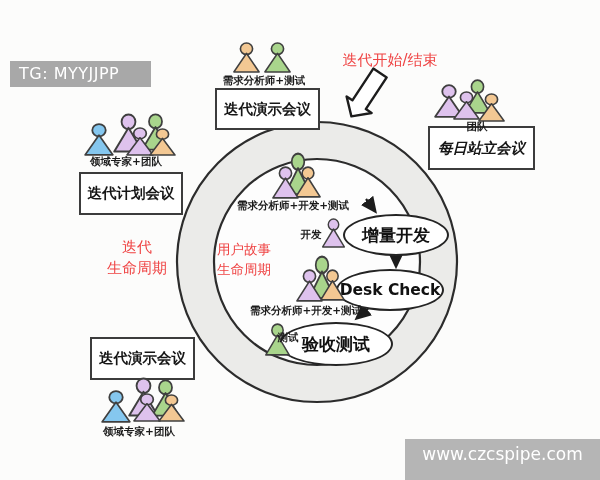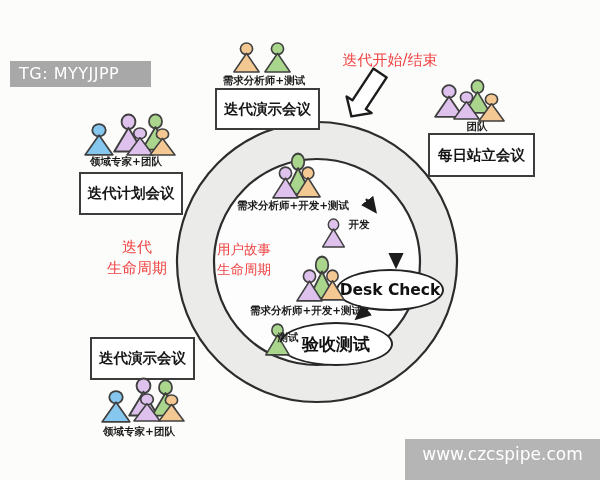--- a/index.html
+++ b/index.html
@@ -17,21 +17,21 @@
   .banner-top{left:10px;top:13px;width:141px;height:26px;background:var(--c-banner_top);
     font-size:16px;line-height:26px;padding-left:9px;box-sizing:border-box;letter-spacing:.5px;margin-top:48px;}
   .banner-bottom{left:405px;top:439px;width:195px;height:46px;background:var(--c-banner_bottom);
     font-size:17px;line-height:30px;text-align:center;}
 
   .meeting-box{position:absolute;z-index:2;background:#fff;border:2px solid #3c3c3c;
     display:flex;align-items:center;justify-content:center;font-weight:700;font-size:14.5px;color:#161616;
     white-space:nowrap;}
   .box-write{left:215px;top:88px;width:101px;height:38px;}
   .box-planning{left:79px;top:172px;width:100px;height:39px;}
-  .box-standup{left:428px;top:133px;width:103px;height:40px;}
+  .box-standup{left:428px;top:126px;width:103px;height:40px;font-style:italic;}
   .box-demo{left:90px;top:337px;width:101px;height:39px;}
 
   .step-ellipse{position:absolute;z-index:2;background:#fff;border:2.2px solid #242424;border-radius:50%;
     display:flex;align-items:center;justify-content:center;color:#111;white-space:nowrap;box-sizing:border-box;}
   .step-kickoff{left:310px;top:158px;width:104px;height:40px;font-size:16px;font-weight:600;}
   .step-incremental{left:343px;top:214px;width:106px;height:42px;font-size:17px;font-weight:700;}
   .step-deskcheck{left:336px;top:269px;width:108px;height:42px;font-size:15.5px;font-weight:600;}
   .step-acceptance{left:279px;top:322px;width:114px;height:44px;font-size:17px;font-weight:700;}
 
   .free-label{position:absolute;z-index:3;font-weight:400;color:#ef4444;white-space:nowrap;}
@@ -76,20 +76,21 @@
   <div class="free-label inner-cycle">
     <div>用户故事</div>
     <div>生命周期</div>
   </div>
 
   <div class="meeting-box box-write">迭代演示会议</div>
   <div class="meeting-box box-planning">迭代计划会议</div>
   <div class="meeting-box box-standup">每日站立会议</div>
   <div class="meeting-box box-demo">迭代演示会议</div>
 
+  <div class="step-ellipse step-incremental">增量开发</div>
   <div class="step-ellipse step-deskcheck">Desk Check</div>
   <div class="step-ellipse step-acceptance">验收测试</div>
 
   <div id="people-layer">
       <svg viewBox="0 0 30 34" preserveAspectRatio="none" class="person" style="left: 232px; top: 42px; width: 29px; height: 31px;">
         <circle cx="15" cy="7.5" r="6.3" fill="#f3c893" stroke="#3f3f3f" stroke-width="1.7"></circle>
         <polygon points="15,12.5 2,32.8 28,32.8" fill="#f3c893" stroke="#3f3f3f" stroke-width="1.7" stroke-linejoin="round"></polygon>
       </svg>
       <svg viewBox="0 0 30 34" preserveAspectRatio="none" class="person" style="left: 263px; top: 42px; width: 29px; height: 31px;">
         <circle cx="15" cy="7.5" r="6.3" fill="#a9d58c" stroke="#3f3f3f" stroke-width="1.7"></circle>
@@ -165,21 +166,21 @@
       </svg>
       <svg viewBox="0 0 30 34" preserveAspectRatio="none" class="person" style="left: 271px; top: 166px; width: 29px; height: 33px;">
         <circle cx="15" cy="7.5" r="6.3" fill="#dec2ed" stroke="#3f3f3f" stroke-width="1.7"></circle>
         <polygon points="15,12.5 2,32.8 28,32.8" fill="#dec2ed" stroke="#3f3f3f" stroke-width="1.7" stroke-linejoin="round"></polygon>
       </svg>
       <div class="group-label" style="left: 293px; top: 199px;">需求分析师+开发+测试</div>
       <svg viewBox="0 0 30 34" preserveAspectRatio="none" class="person" style="left: 321px; top: 218px; width: 25px; height: 30px;">
         <circle cx="15" cy="7.5" r="6.3" fill="#dec2ed" stroke="#3f3f3f" stroke-width="1.7"></circle>
         <polygon points="15,12.5 2,32.8 28,32.8" fill="#dec2ed" stroke="#3f3f3f" stroke-width="1.7" stroke-linejoin="round"></polygon>
       </svg>
-      <div class="group-label" style="left: 311px; top: 218px; margin-left: 48px;">开发</div>
+      <div class="group-label" style="left: 311px; top: 228px;">开发</div>
       <svg viewBox="0 0 30 34" preserveAspectRatio="none" class="person" style="left: 307px; top: 255px; width: 30px; height: 45px;">
         <circle cx="15" cy="7.5" r="6.3" fill="#a9d58c" stroke="#3f3f3f" stroke-width="1.7"></circle>
         <polygon points="15,12.5 2,32.8 28,32.8" fill="#a9d58c" stroke="#3f3f3f" stroke-width="1.7" stroke-linejoin="round"></polygon>
       </svg>
       <svg viewBox="0 0 30 34" preserveAspectRatio="none" class="person" style="left: 319px; top: 269px; width: 27px; height: 32px;">
         <circle cx="15" cy="7.5" r="6.3" fill="#f3c893" stroke="#3f3f3f" stroke-width="1.7"></circle>
         <polygon points="15,12.5 2,32.8 28,32.8" fill="#f3c893" stroke="#3f3f3f" stroke-width="1.7" stroke-linejoin="round"></polygon>
       </svg>
       <svg viewBox="0 0 30 34" preserveAspectRatio="none" class="person" style="left: 295px; top: 269px; width: 29px; height: 33px;">
         <circle cx="15" cy="7.5" r="6.3" fill="#dec2ed" stroke="#3f3f3f" stroke-width="1.7"></circle>

